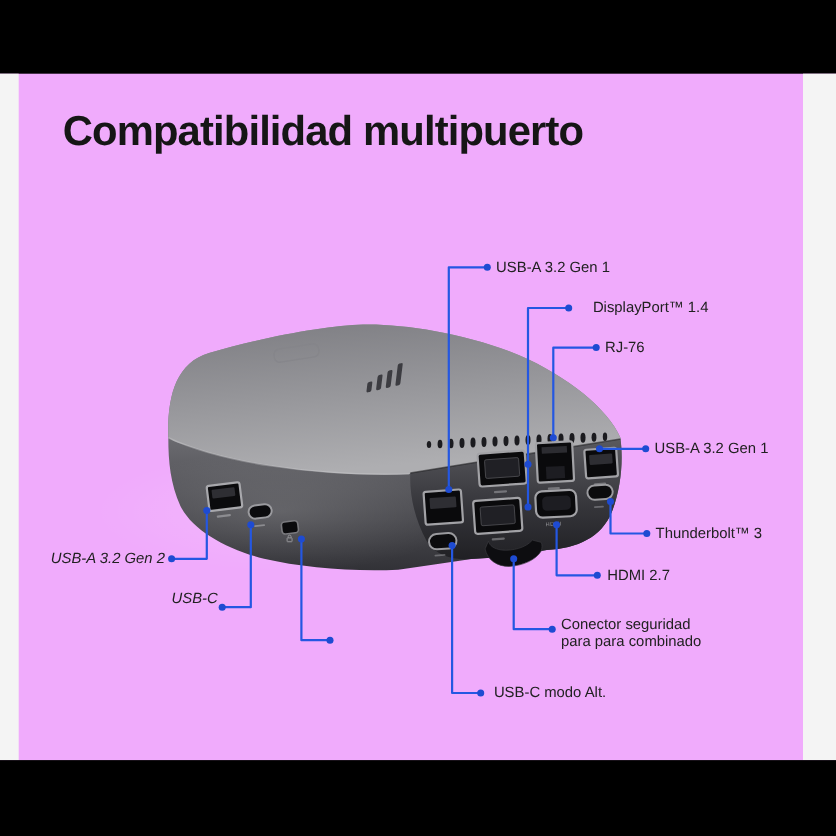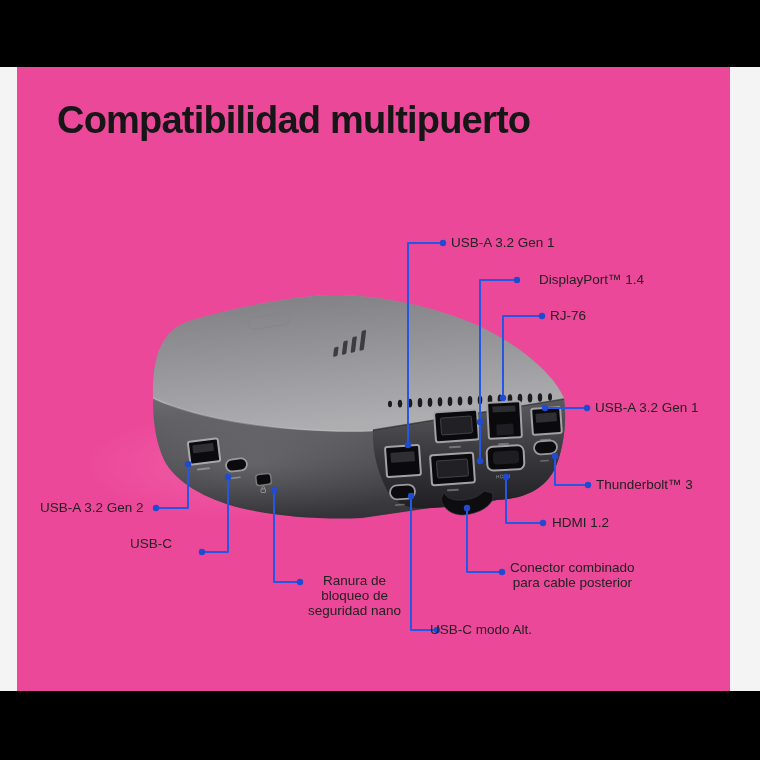--- a/index.html
+++ b/index.html
@@ -1,38 +1,37 @@
 <!DOCTYPE html>
 <html><head>
 <meta charset="utf-8">
 <style>
   html,body{margin:0;padding:0;background:#e9e9e9;}
   #stage{
     position:relative;width:760px;height:760px;overflow:hidden;
-    background:#ec4899;font-family:"Liberation Sans",sans-serif;
+    background:#f0abfc;font-family:"Liberation Sans",sans-serif;
   }
   .bar{position:absolute;left:0;width:760px;background:#000;}
   #bar-top{top:0;height:67px;}
   #bar-bottom{top:691px;height:69px;}
   .side-margin{position:absolute;top:67px;height:624px;background:#f4f4f4;}
   #margin-left{left:0;width:17px;}
   #margin-right{left:730px;width:30px;}
   #title{
     position:absolute;left:57px;top:74px;
     font-size:38px;font-weight:700;letter-spacing:-0.8px;color:#161616;
     white-space:nowrap;
   }
   svg#art{position:absolute;left:0;top:0;}
   .lbl{
     position:absolute;font-size:13.5px;line-height:16px;color:#212121;
     white-space:nowrap;
-    text-align:center;
   }
   .lbl.multi{line-height:15px;}
-  .r{text-align:left;}
+  .r{text-align:right;font-style:italic;}
 </style>
 </head>
 <body>
 
 <div id="stage">
 
   <div id="bar-top" class="bar"></div>
   <div id="margin-left" class="side-margin"></div>
   <div id="margin-right" class="side-margin"></div>
 
@@ -221,32 +220,27 @@
       <circle cx="188" cy="464" r="3.2"></circle>
         <circle cx="156" cy="508" r="3.2"></circle>
     </g>
   </svg>
 
   <div class="lbl" style="left:451px;top:235px">USB-A 3.2 Gen 1</div>
   <div class="lbl" style="left:539px;top:272px">DisplayPort™ 1.4</div>
   <div class="lbl" style="left:550px;top:308px">RJ-76</div>
   <div class="lbl" style="left:595px;top:400px">USB-A 3.2 Gen 1</div>
   <div class="lbl" style="left:596px;top:477px">Thunderbolt™ 3</div>
-  <div class="lbl" style="left:552px;top:515px">HDMI 1.2</div>
+  <div class="lbl" style="left:552px;top:515px">HDMI 2.7</div>
 
   <div class="lbl multi" style="left:510px;top:560px">
-    <div>Conector combinado</div>
-    <div>para cable posterior</div>
+    <div>Conector seguridad</div>
+    <div>para para combinado</div>
   </div>
 
-  <div class="lbl" style="left:430px;top:622px">USB-C modo Alt.</div>
-
-  <div class="lbl multi" style="left:308px;top:573px">
-    <div>Ranura de</div>
-    <div>bloqueo de</div>
-    <div>seguridad nano</div>
-  </div>
+  <div class="lbl" style="left:449px;top:622px">USB-C modo Alt.</div>
+
 
   <div class="lbl r" style="left:130px;top:536px;width:68px">USB-C</div>
   <div class="lbl r" style="left:40px;top:500px;width:110px">USB-A 3.2 Gen 2</div>
 
   <div id="bar-bottom" class="bar"></div>
 </div>
 
 </body></html>

